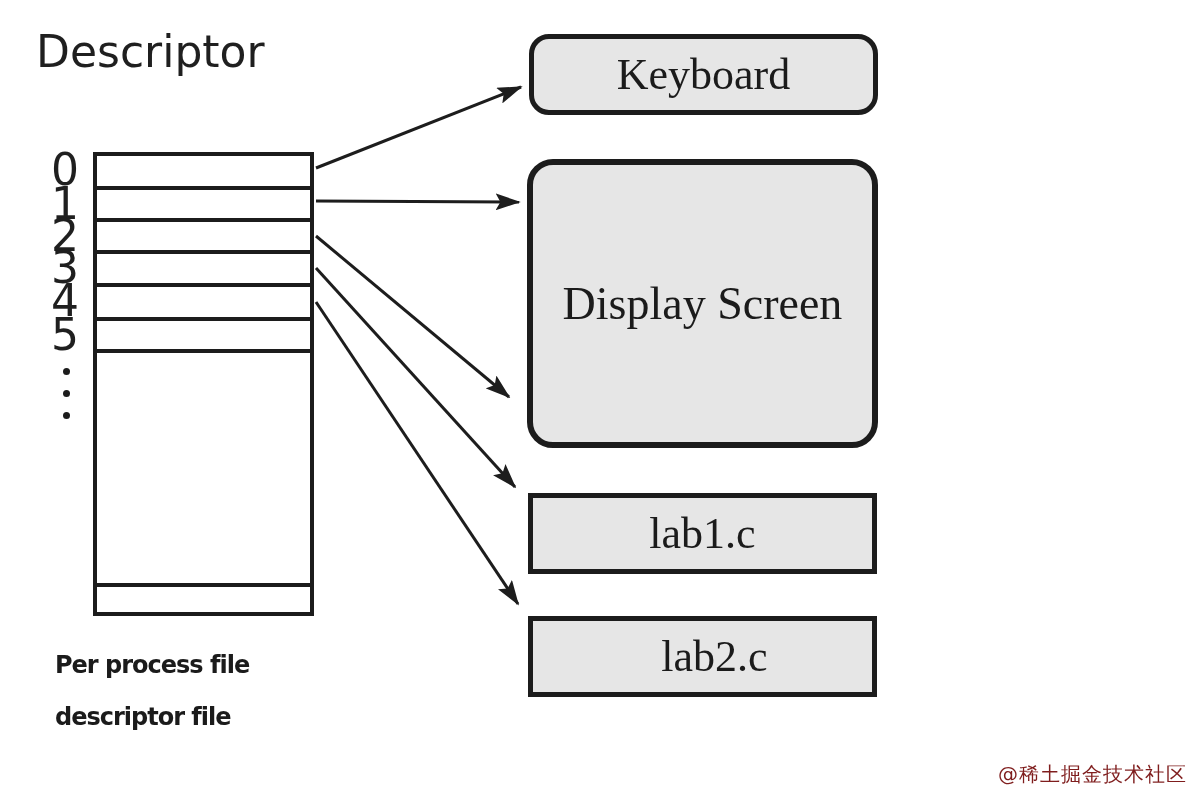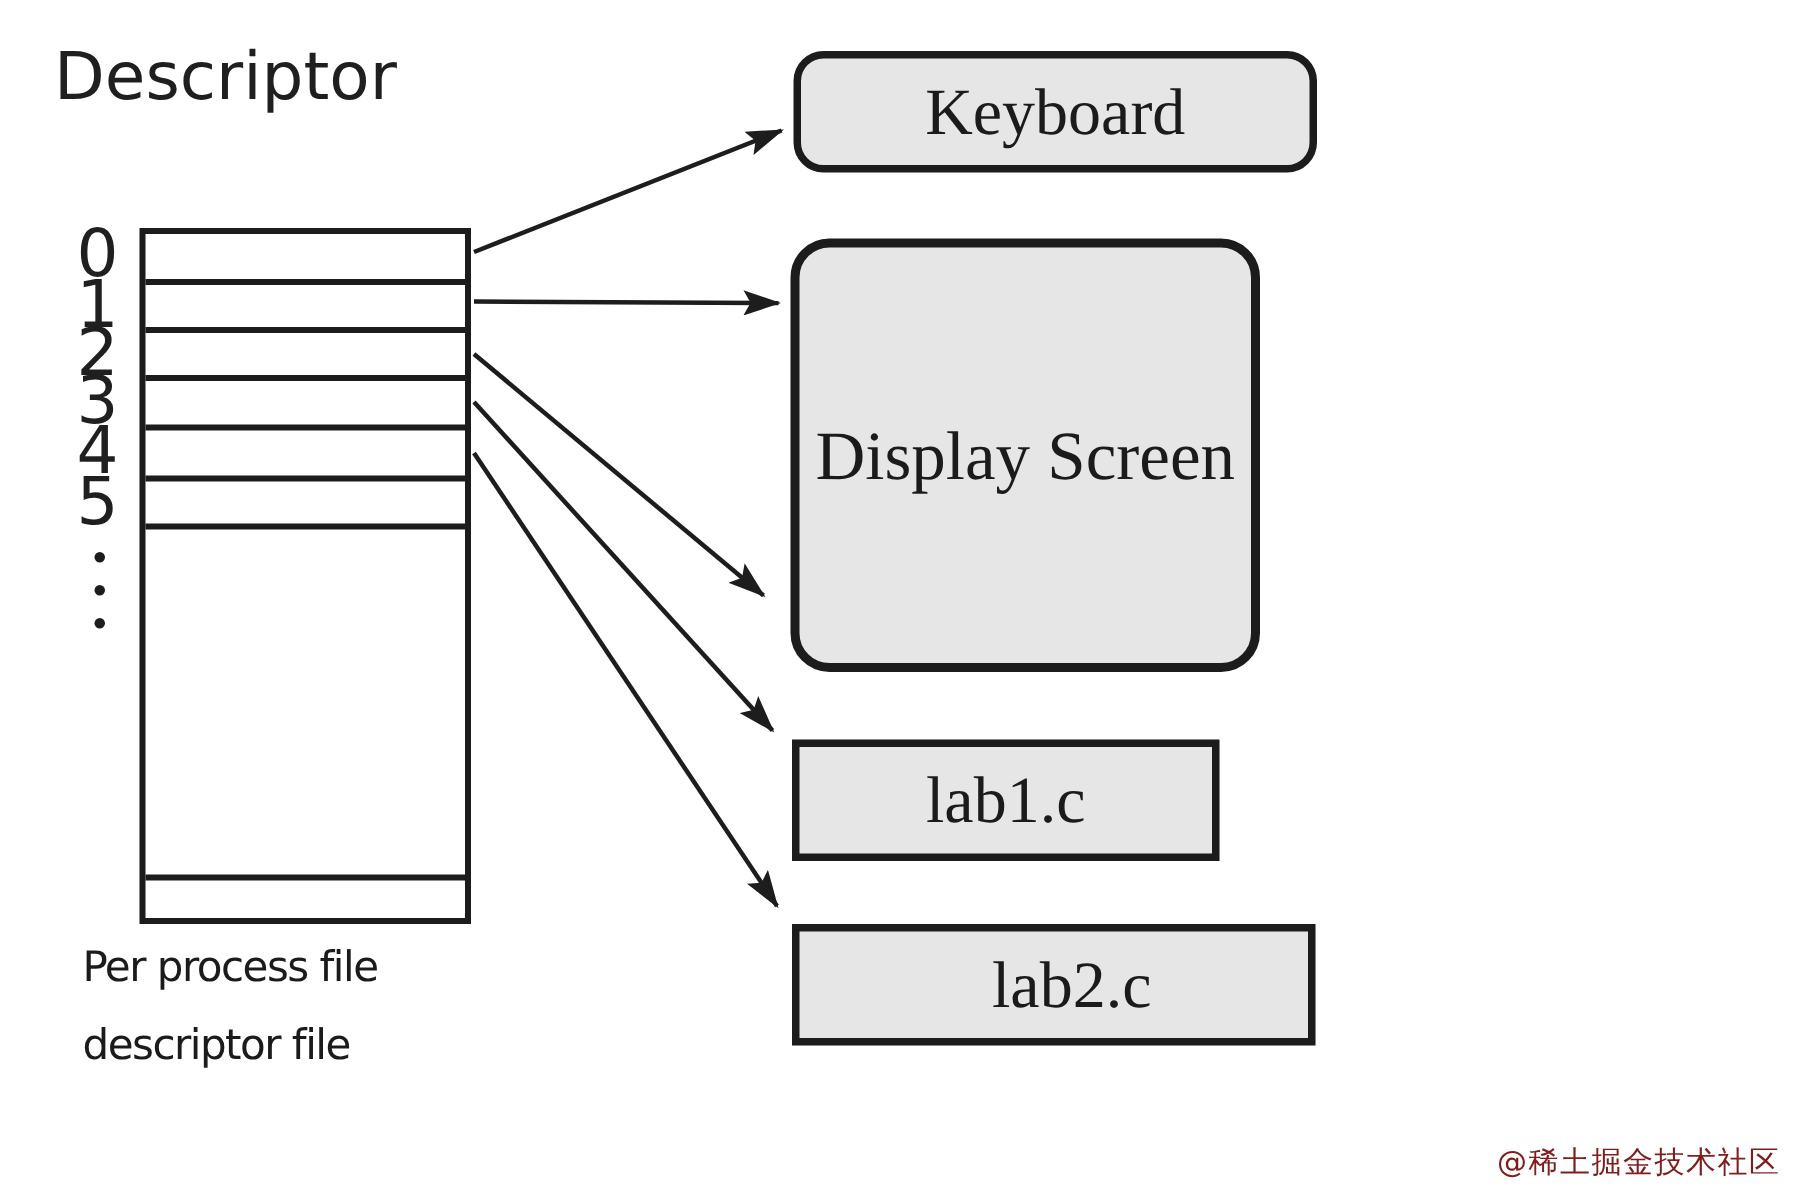--- a/index.html
+++ b/index.html
@@ -32,36 +32,36 @@
   }
   
   .dots-col{position:absolute;display:flex;flex-direction:column;align-items:center;}
   .dots-col .dot{background:#1c1c1c;border-radius:50%;}
   .left-dots{left:63px;top:368px;}
   .left-dots .dot{width:7px;height:7px;margin:0 0 15px 0;}
   .inner-dots{left:50%;top:78px;transform:translateX(-50%);position:absolute;}
   .inner-dots .dot{width:8px;height:8px;margin:0 0 45px 0;}
   
   .fd-caption{
-    position:absolute;left:55px;top:619px;
-    font-size:28px;line-height:52px;font-weight:400;
+    position:absolute;left:55px;top:639px;
+    font-size:24px;line-height:52px;font-weight:700;
     color:#1b1b1b;letter-spacing:-1px;
   }
   
   .device{
     position:absolute;box-sizing:border-box;
     background:#e6e6e6;border:5px solid #1c1c1c;
     display:flex;align-items:center;justify-content:center;
     font-family:Liberation Serif, serif;
     font-size:44px;color:#1b1b1b;
   }
   .device.rounded{border-radius:20px;}
   .dev-keyboard{left:529px;top:34px;width:349px;height:81px;}
-  .dev-display{left:527px;top:159px;width:313px;height:289px;border-width:6px;border-radius:26px;font-size:46px;}
-  .dev-lab1{left:528px;top:493px;width:285px;height:81px;}
+  .dev-display{left:527px;top:159px;width:351px;height:289px;border-width:6px;border-radius:26px;font-size:46px;}
+  .dev-lab1{left:528px;top:493px;width:349px;height:81px;}
   .dev-lab2{left:528px;top:616px;width:349px;height:81px;padding-left:24px;}
   
   .arrows{position:absolute;left:0;top:0;width:1201px;height:793px;pointer-events:none;}
   
   .watermark{
     position:absolute;right:14px;top:750px;
     font-size:20px;color:#7f1d1d;letter-spacing:1px;margin-top:11px;
   }
 </style>
 </head>

